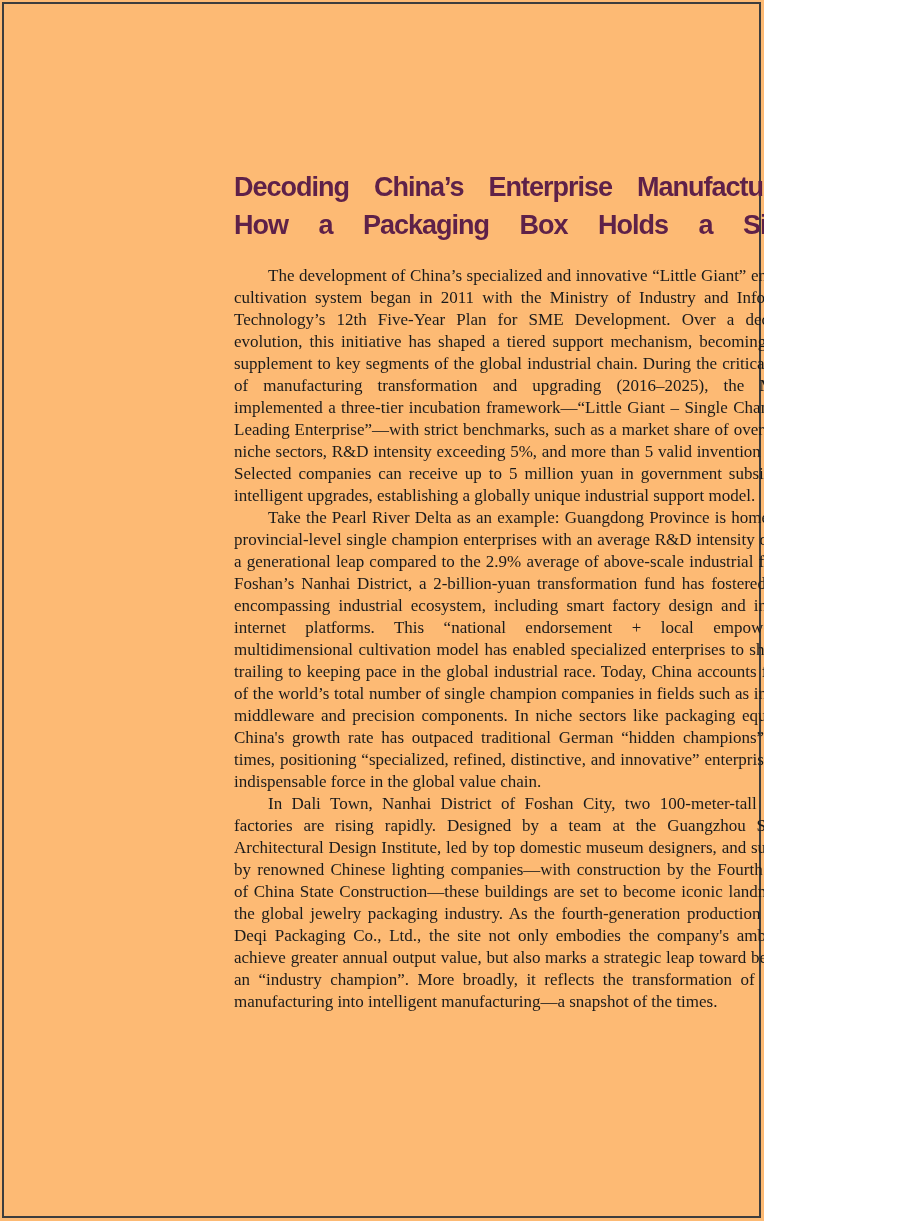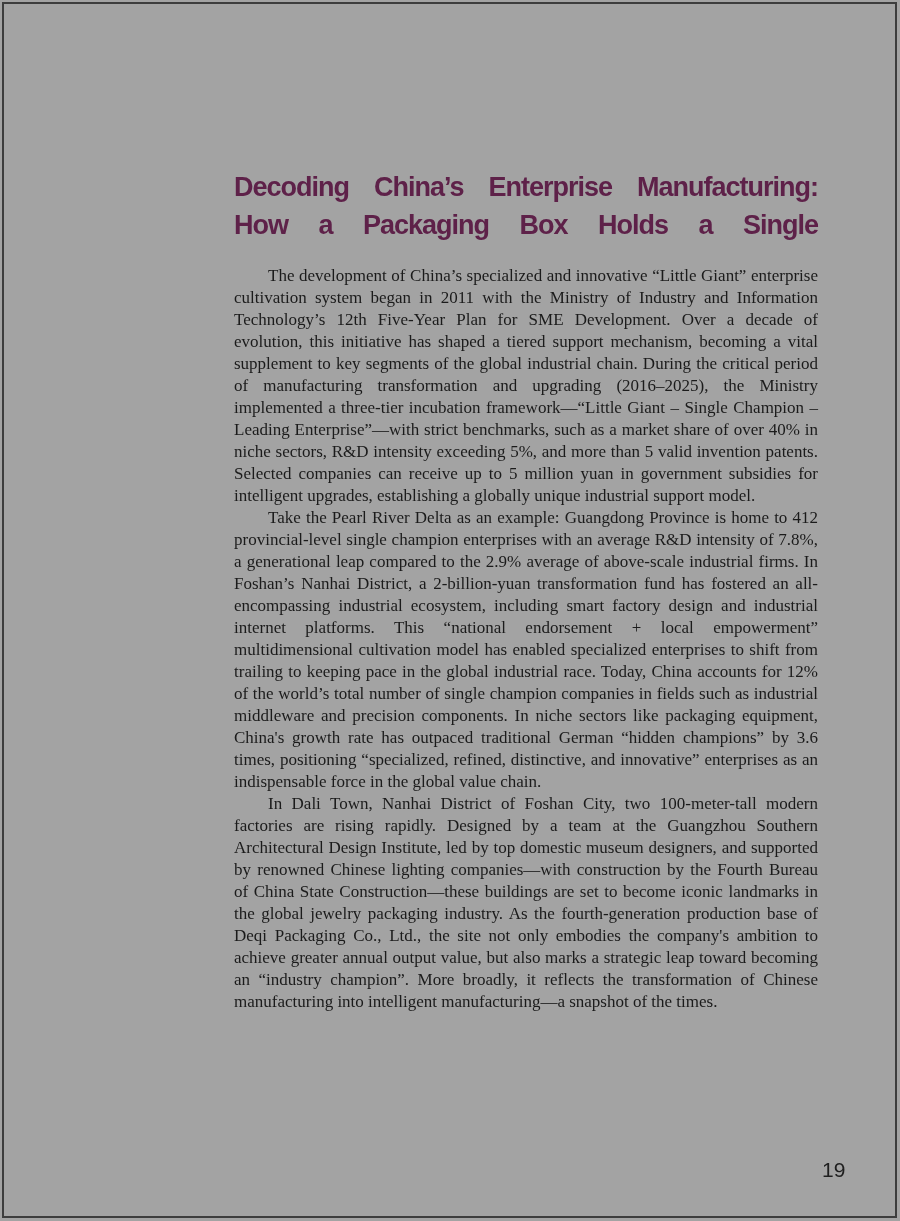--- a/index.html
+++ b/index.html
@@ -2,23 +2,23 @@
 <html><head>
 <meta charset="utf-8">
 <style>
   html, body {
     margin: 0;
     padding: 0;
     background: #ffffff;
   }
   .page {
     position: relative;
-    width: 900px;
+    width: 764px;
     height: 1221px;
-    background: #a3a3a3;
+    background: #fdba74;
     overflow: hidden;
     font-family: "Liberation Serif", serif;
   }
   .page-frame {
     position: absolute;
     left: 2px;
     top: 2px;
     right: 3px;
     bottom: 3px;
     border: 2px solid #3d3d3d;

